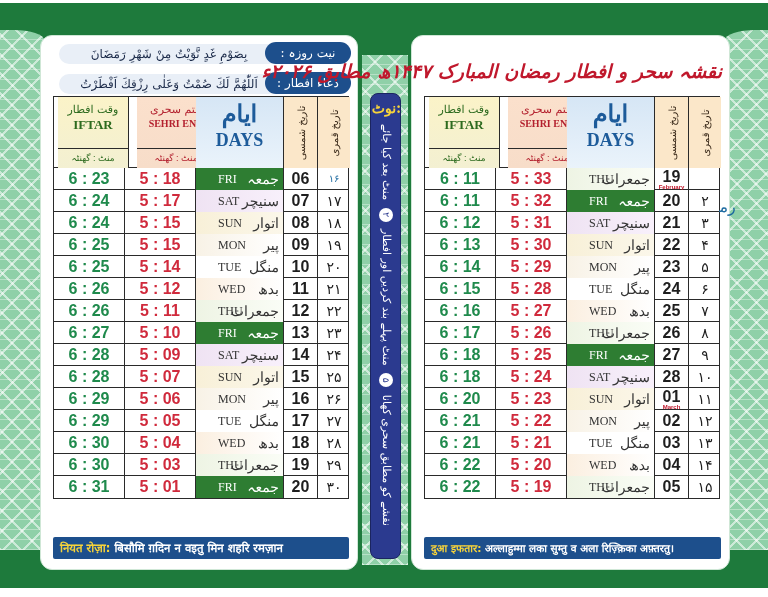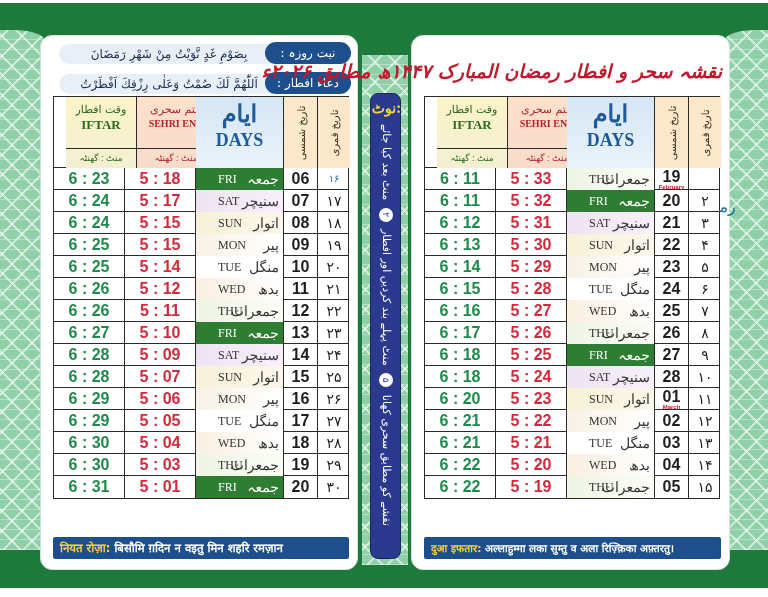--- a/index.html
+++ b/index.html
@@ -52,21 +52,21 @@
     direction: rtl; text-align: center; line-height: 34px; white-space: nowrap;
   }
 
   
   .table { position: absolute; border: 1.5px solid #2a2a2a; background: #2a2a2a; }
   .page-left .table { left: 12px; top: 60px; width: 296px; }
   .page-right .table { left: 12px; top: 60px; width: 296px; }
   .thead { position: relative; height: 71px; background: #fff; border-bottom: 1.5px solid #2a2a2a; }
   .th { position: absolute; top: 0; height: 71px; border-right: 1.5px solid #2a2a2a; }
   .th:last-child { border-right: none; }
-  .th-iftar { left: 12px; width: 71px; background: linear-gradient(#fbf3c8, #f3f0d2); }
+  .th-iftar { left: 4px; width: 71px; background: linear-gradient(#fbf3c8, #f3f0d2); }
   .th-sehri { left: 71px; width: 79px; background: linear-gradient(#fbe0cc, #f7ddc9); margin-left: 12px; }
   .th-days  { left: 142px; width: 88px; background: linear-gradient(#d6e6f5, #eaf3fb); }
   .th-greg  { left: 230px; width: 34px; background: #fbe7c9; }
   .th-hijri { left: 264px; width: 32px; background: #fbe7c9; }
 
   .th .ur { display: block; text-align: center; font-family: "DejaVu Serif", serif; direction: rtl; }
   .th-iftar .ur, .th-sehri .ur { font-size: 11px; margin-top: 6px; }
   .th-iftar .ur { color: #2d6b1f; }
   .th-sehri .ur { color: #b3202e; }
   .th .en { display: block; text-align: center; font-family: "Liberation Serif", serif; font-weight: bold; }

